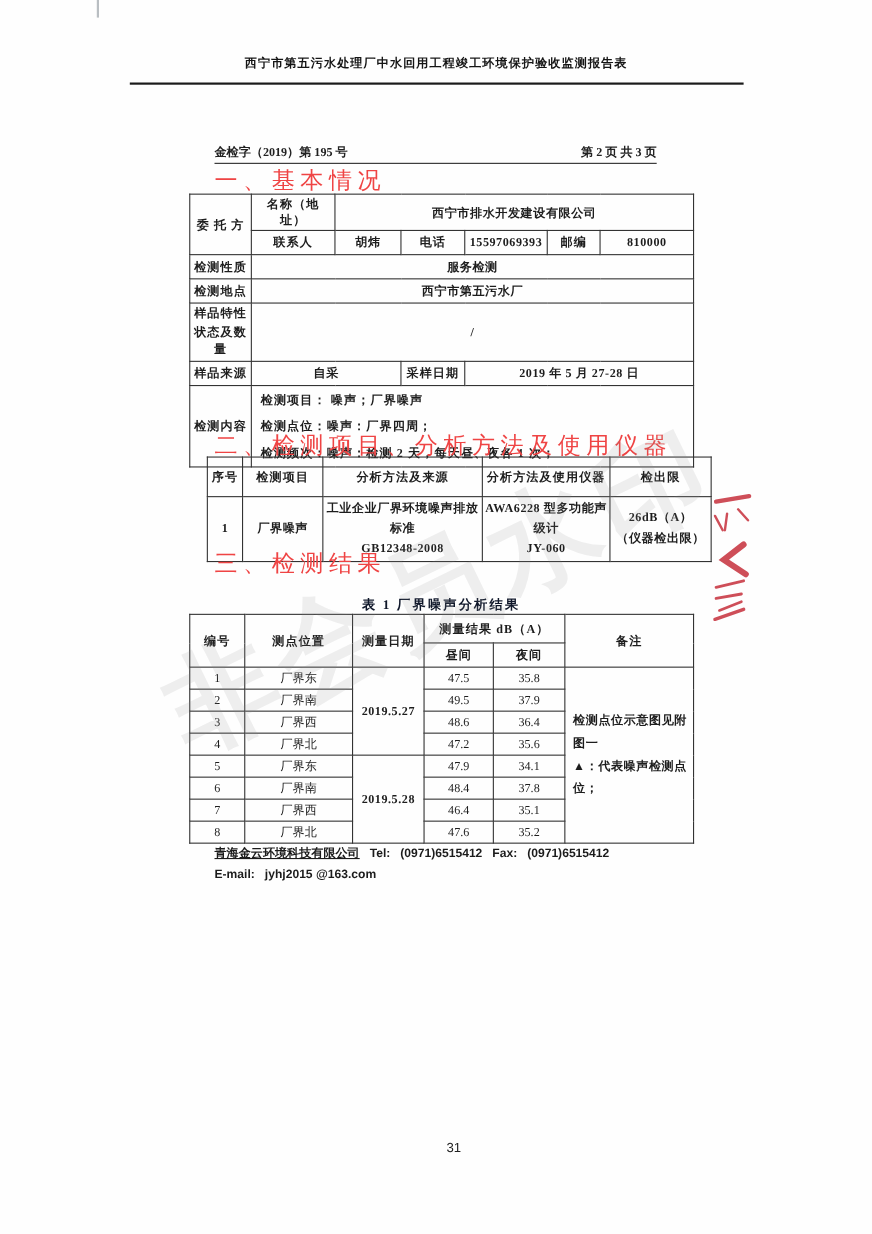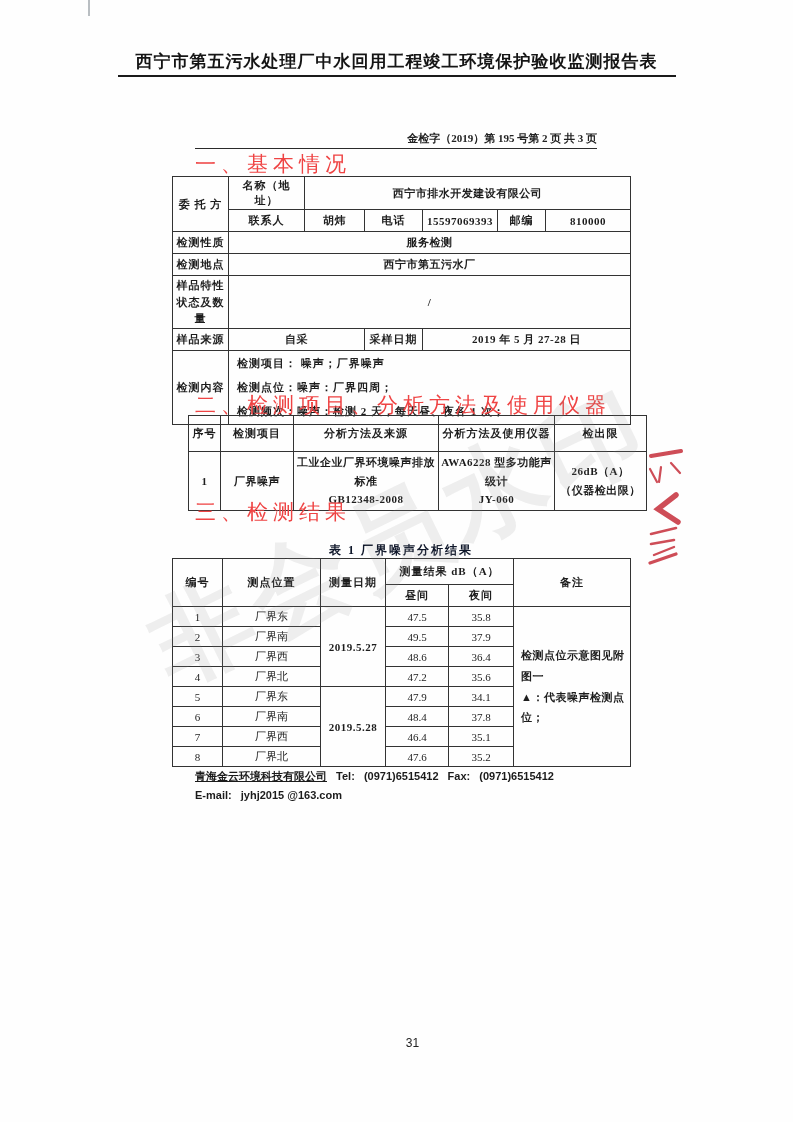--- a/index.html
+++ b/index.html
@@ -8,26 +8,26 @@
     position:relative; width:793px; height:1122px; margin:0 auto;
     background:#fefefdf; background:#fefefe; overflow:hidden;
     font-family:"Liberation Serif","DejaVu Serif",serif; color:#1e1e1e;
   }
   .layer { position:absolute; z-index:1; }
 
   .scan-tick { position:absolute; left:88px; top:0; width:2px; height:16px; background:#b9bec2; z-index:1; }
 
   .doc-title {
     left:0; top:50px; width:100%; text-align:center;
-    font-size:17px; font-weight:bold; letter-spacing:1px; color:#151515;
+    font-size:11px; font-weight:bold; letter-spacing:1px; color:#151515;
   }
   .title-rule { left:118px; top:75px; width:558px; height:2px; background:#1a1a1a; }
 
   .ref-strip {
-    left:195px; top:131px; width:402px; display:flex; justify-content:flex-end;
+    left:195px; top:131px; width:402px; display:flex; justify-content:space-between;
     align-items:flex-end; border-bottom:1.5px solid #2a2a2a; padding-bottom:2px;
     font-size:11px; font-weight:bold; color:#222;
   }
 
   .sec-h { font-size:21px; font-weight:normal; letter-spacing:5px; color:#ef4444; }
   .sec-h1 { left:195px; top:150px; }
   .sec-h2 { left:195px; top:391px; }
   .sec-h3 { left:195px; top:498px; }
 
   table { border-collapse:collapse; table-layout:fixed; background:transparent; }

